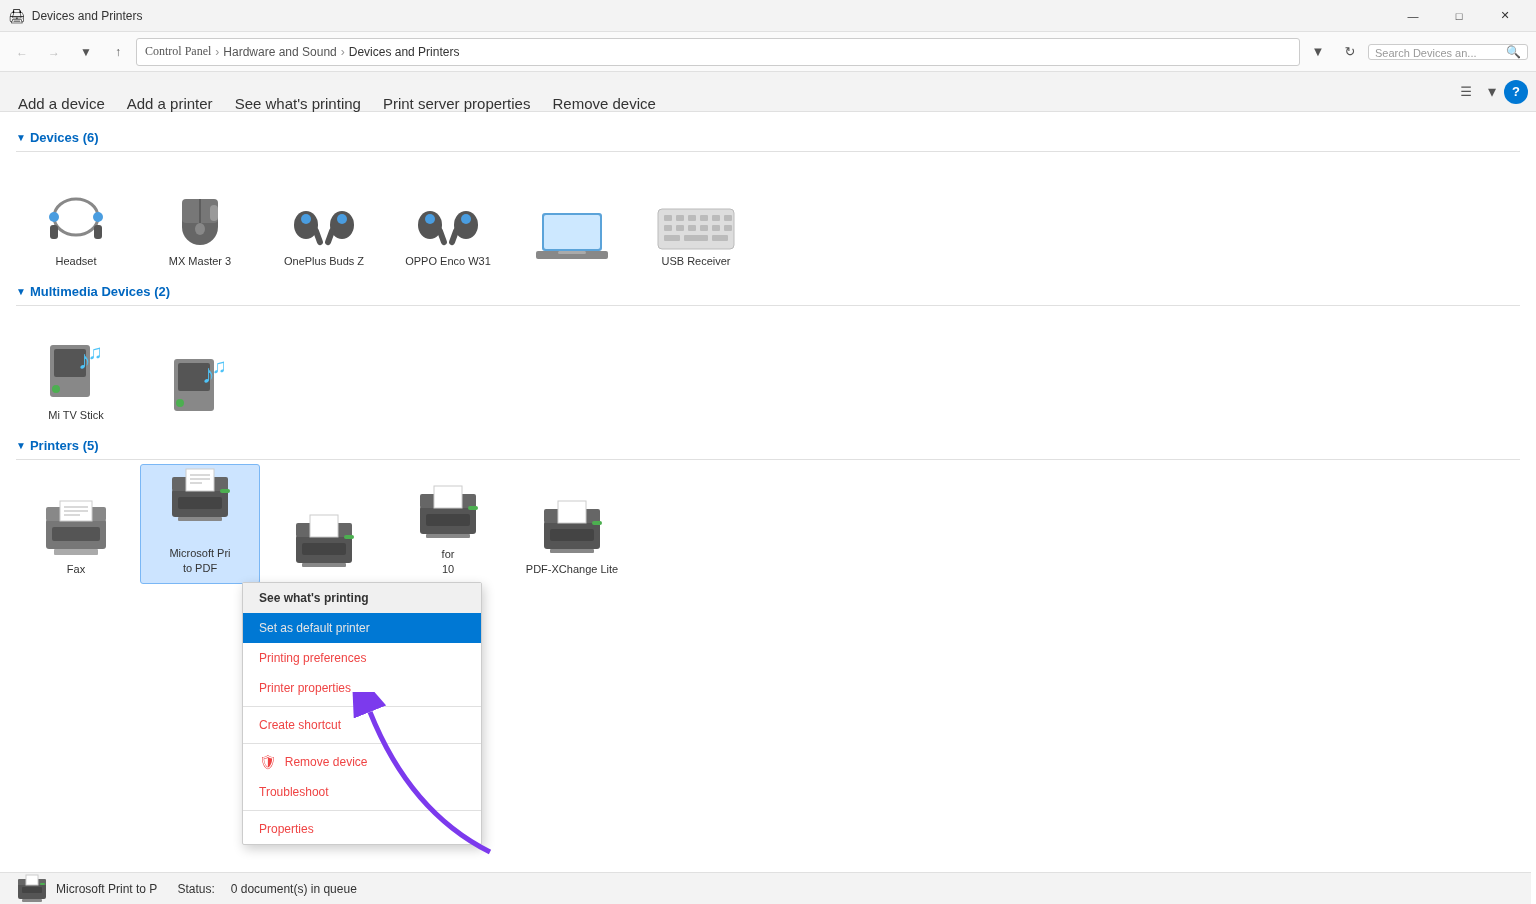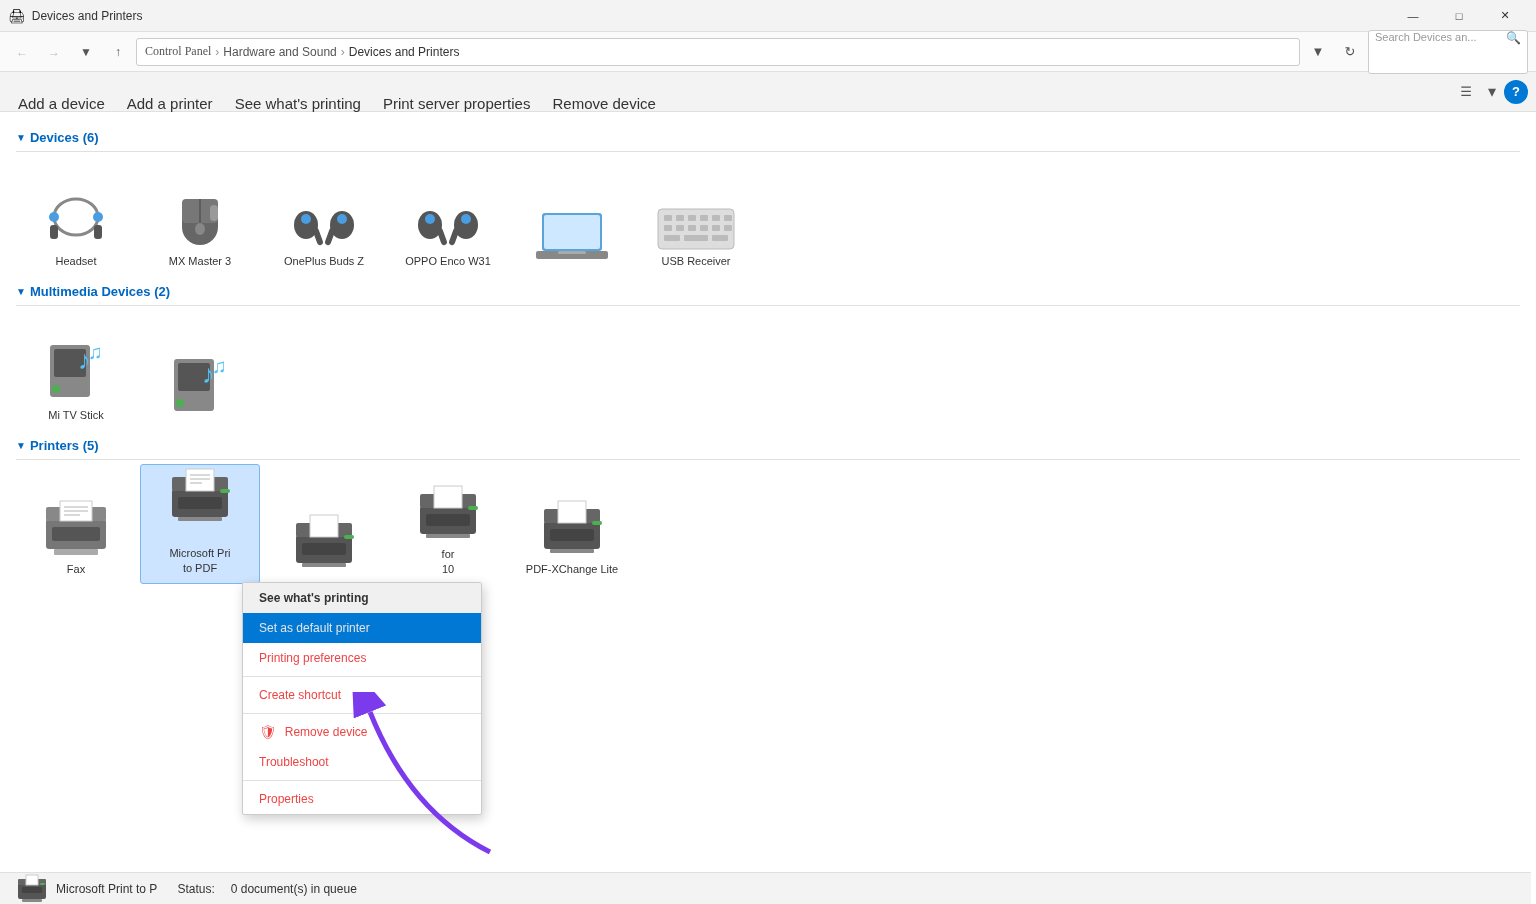--- a/index.html
+++ b/index.html
@@ -49,25 +49,25 @@
       align-items: center;
       padding: 0 8px;
       font-size: 12px;
       color: #333;
       cursor: pointer;
     }
     .address-box span { color: #555; }
     .address-box .sep { margin: 0 4px; color: #999; }
     .search-box {
       width: 160px;
-      height: 44px;
+      height: 16px;
       border: 1px solid #ccc;
       border-radius: 3px;
       display: flex;
-      align-items: flex-start;
+      align-items: flex-end;
       padding: 0 6px;
       font-size: 12px;
       color: #888;
       background: #fff;
     }
     .down-btn { width: 28px; height: 28px; display: flex; align-items: center; justify-content: center; cursor: pointer; color: #555; }
     .refresh-btn { width: 28px; height: 28px; display: flex; align-items: center; justify-content: center; cursor: pointer; color: #555; }
 
     
     .toolbar {
@@ -514,20 +514,23 @@
   <div class="context-menu">
     <div class="context-menu-header">
       <span>See what's printing</span>
     </div>
     <div class="context-menu-item highlighted">
       <span>Set as default printer</span>
     </div>
     <div class="context-menu-item">
       <span>Printing preferences</span>
     </div>
+    <div class="context-menu-item">
+      <span>Printer properties</span>
+    </div>
     <hr class="context-menu-sep">
     <div class="context-menu-item">
       <span>Create shortcut</span>
     </div>
     <hr class="context-menu-sep">
     <div class="context-menu-item">
       <span class="item-icon">🛡</span>
       <span>Remove device</span>
     </div>
     <div class="context-menu-item">

